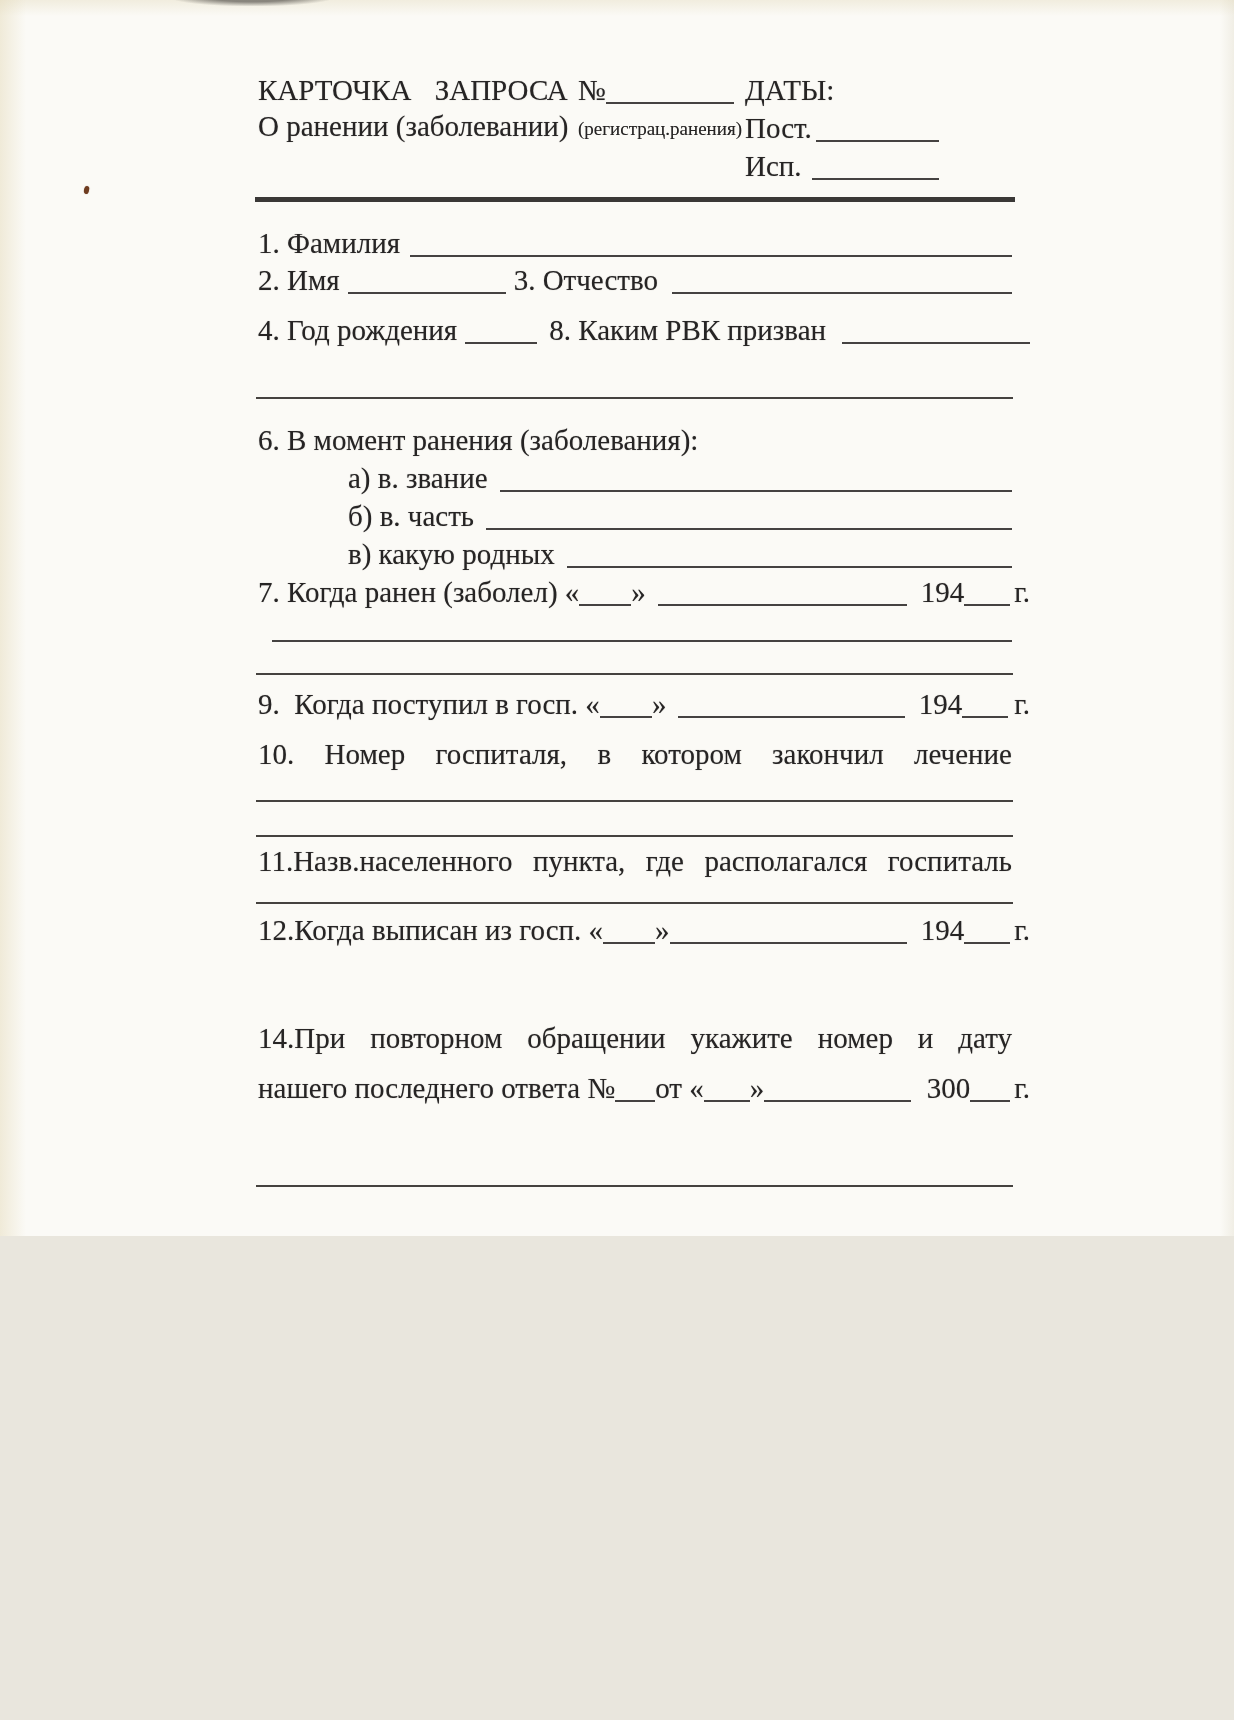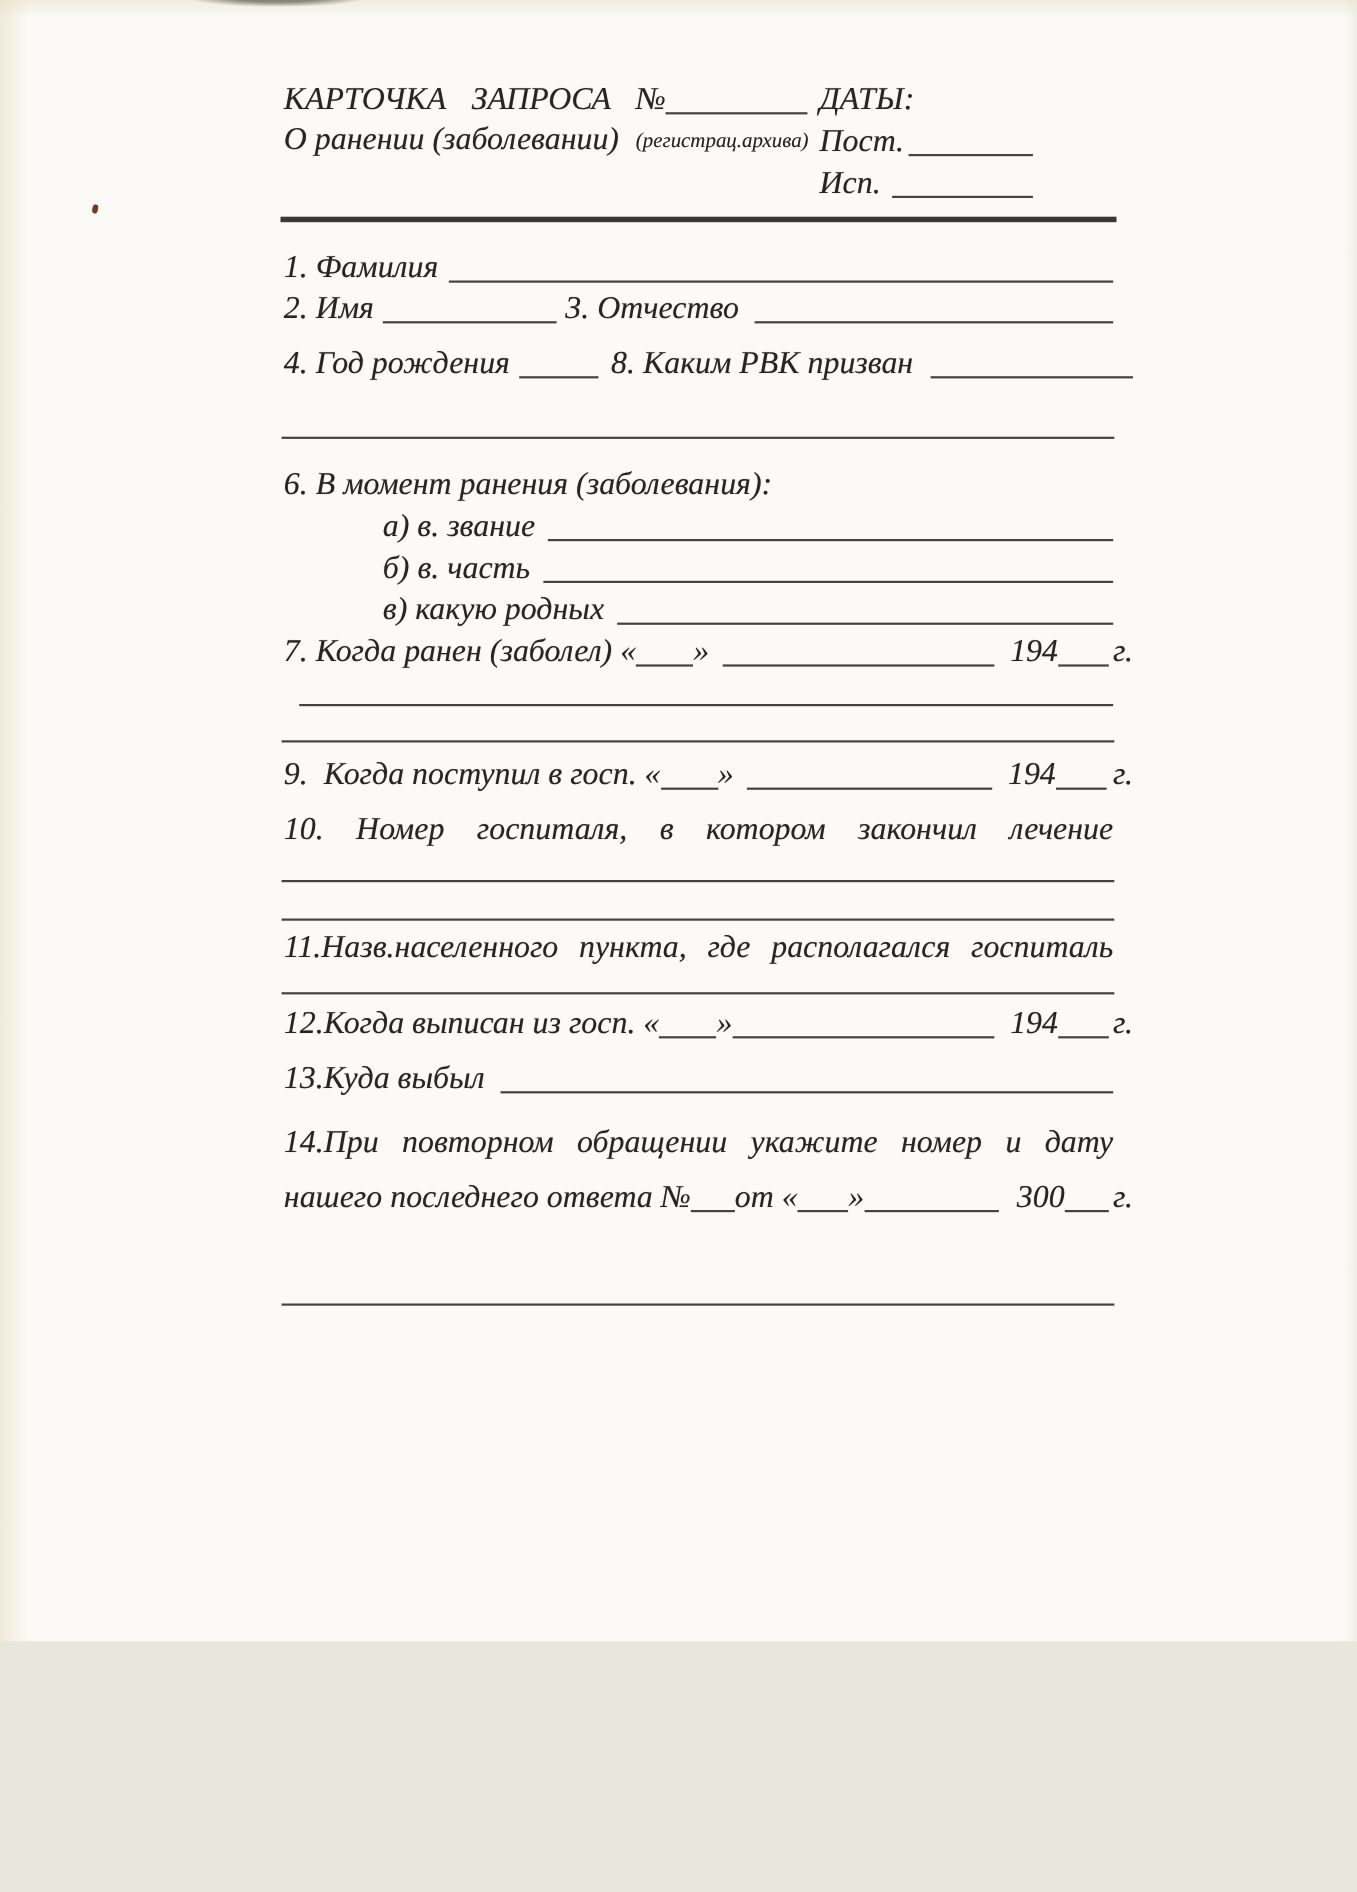--- a/index.html
+++ b/index.html
@@ -2,30 +2,29 @@
 <html><head>
 <meta charset="utf-8">
 <style>
   html,body{margin:0;padding:0;}
   body{
     width:1234px;height:1720px;
     font-family:"Liberation Serif","DejaVu Serif",serif;
     background:#e9e6dd;
   }
   .page{
-    position:relative;width:1234px;height:1492px;overflow:hidden;
+    position:relative;width:1234px;height:1236px;overflow:hidden;
     background:
       linear-gradient(90deg, rgba(226,215,180,.45) 0px, rgba(226,215,180,0) 26px),
       linear-gradient(180deg, rgba(222,212,178,.35) 0px, rgba(222,212,178,0) 16px),
       linear-gradient(270deg, rgba(210,203,180,.25) 0px, rgba(210,203,180,0) 14px),
       #fbfaf6;
     color:#262424;
     font-size:29px;line-height:36px;
     text-shadow:0 0 1px rgba(35,32,30,.4);
-    font-style:italic;
   }
   .row{position:absolute;left:258px;width:754px;display:flex;align-items:flex-end;height:36px;}
   .row.extend{width:772px;justify-content:space-between;}
   .row.sub{left:348px;width:664px;}
   .lbl{white-space:pre;flex:0 0 auto;}
   .fill{flex:1 1 auto;border-bottom:2px solid #454241;margin-bottom:4px;height:10px;}
   .fill.fx{flex:0 0 auto;}
   .just{position:absolute;left:258px;width:754px;display:block;height:36px;
         text-align:justify;text-align-last:justify;white-space:normal;}
   .hline{position:absolute;left:256px;width:757px;height:0;border-bottom:2px solid #45423f;}
@@ -56,21 +55,21 @@
   <div class="hA">
     <div class="t1">КАРТОЧКА ЗАПРОСА</div>
     <div class="t2">О ранении (заболевании)</div>
   </div>
 
   <div class="hB">
     <div class="num-row">
       <span class="lbl">№</span>
       <span class="fill"></span>
     </div>
-    <div class="small">(регистрац.архива)</div>
+    <div class="small">(регистрац.ранения)</div>
   </div>
 
   <div class="hC">
     <div class="hrow">
       <span class="lbl">ДАТЫ:</span>
     </div>
     <div class="hrow">
       <span class="lbl">Пост.</span>
       <span class="fill" style="margin-left:4px"></span>
     </div>
@@ -157,24 +156,20 @@
   <div class="row extend" style="top:912px">
     <span class="lbl">12.Когда выписан из госп. «</span>
     <span class="fill fx" style="width:52px"></span>
     <span class="lbl">»</span>
     <span class="fill"></span>
     <span class="lbl" style="margin-left:14px">194</span>
     <span class="fill fx" style="width:46px"></span>
     <span class="lbl" style="margin-left:4px">г.</span>
   </div>
 
-  <div class="row" style="top:962px">
-    <span class="lbl">13.Куда выбыл</span>
-    <span class="fill" style="margin-left:14px"></span>
-  </div>
 
   <div class="just" style="top:1020px">
     <span>14.При повторном обращении укажите номер и дату</span>
   </div>
   <div class="row extend" style="top:1070px">
     <span class="lbl">нашего последнего ответа №</span>
     <span class="fill fx" style="width:40px"></span>
     <span class="lbl">от «</span>
     <span class="fill fx" style="width:46px"></span>
     <span class="lbl">»</span>

